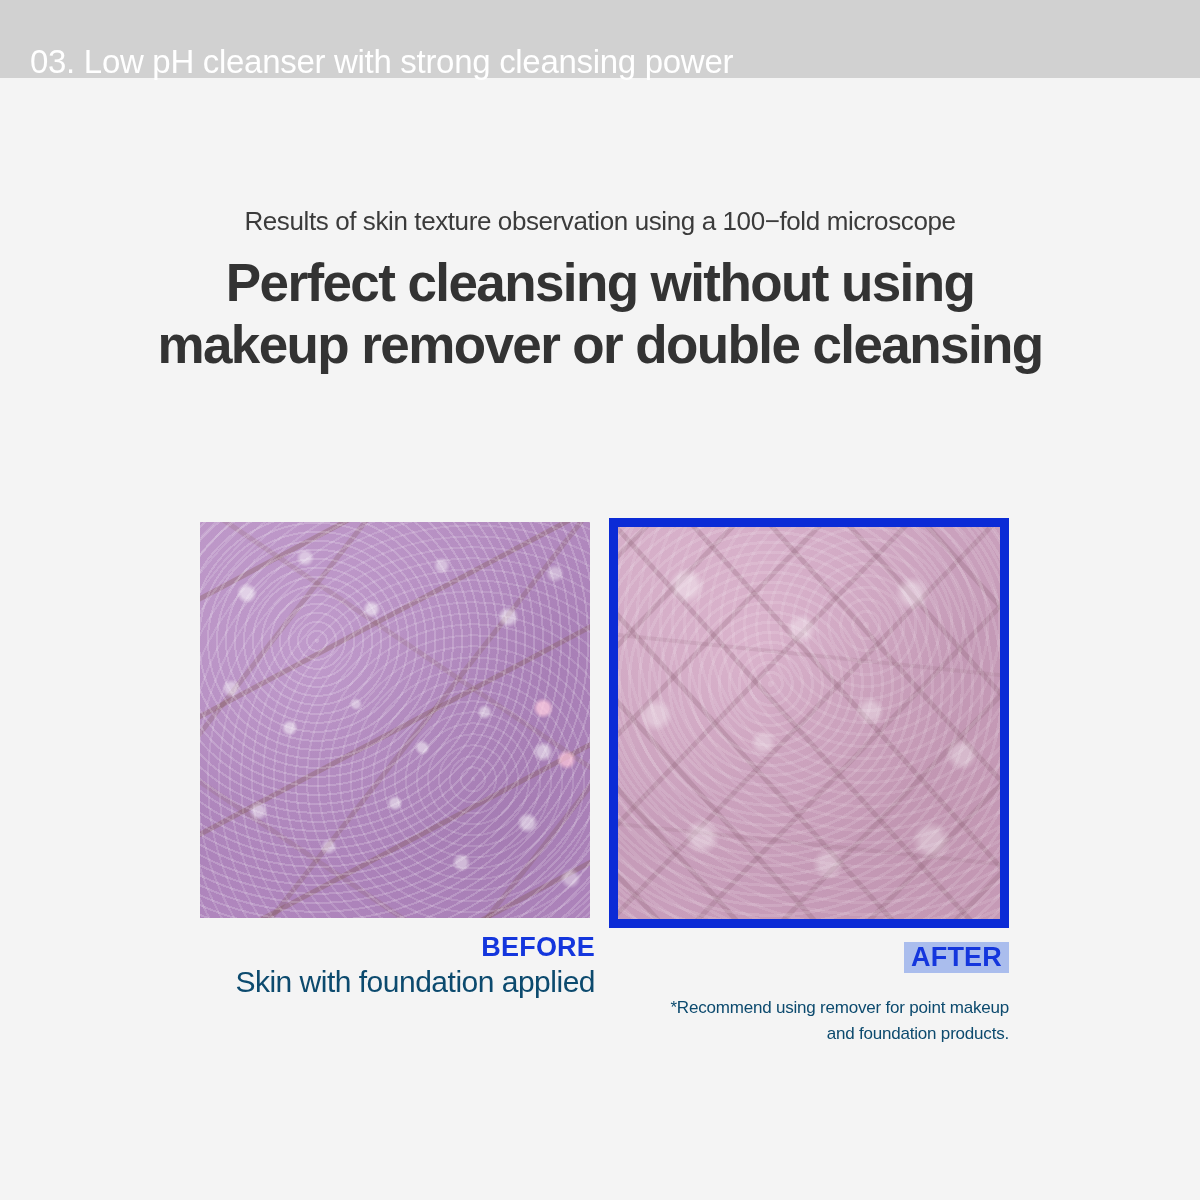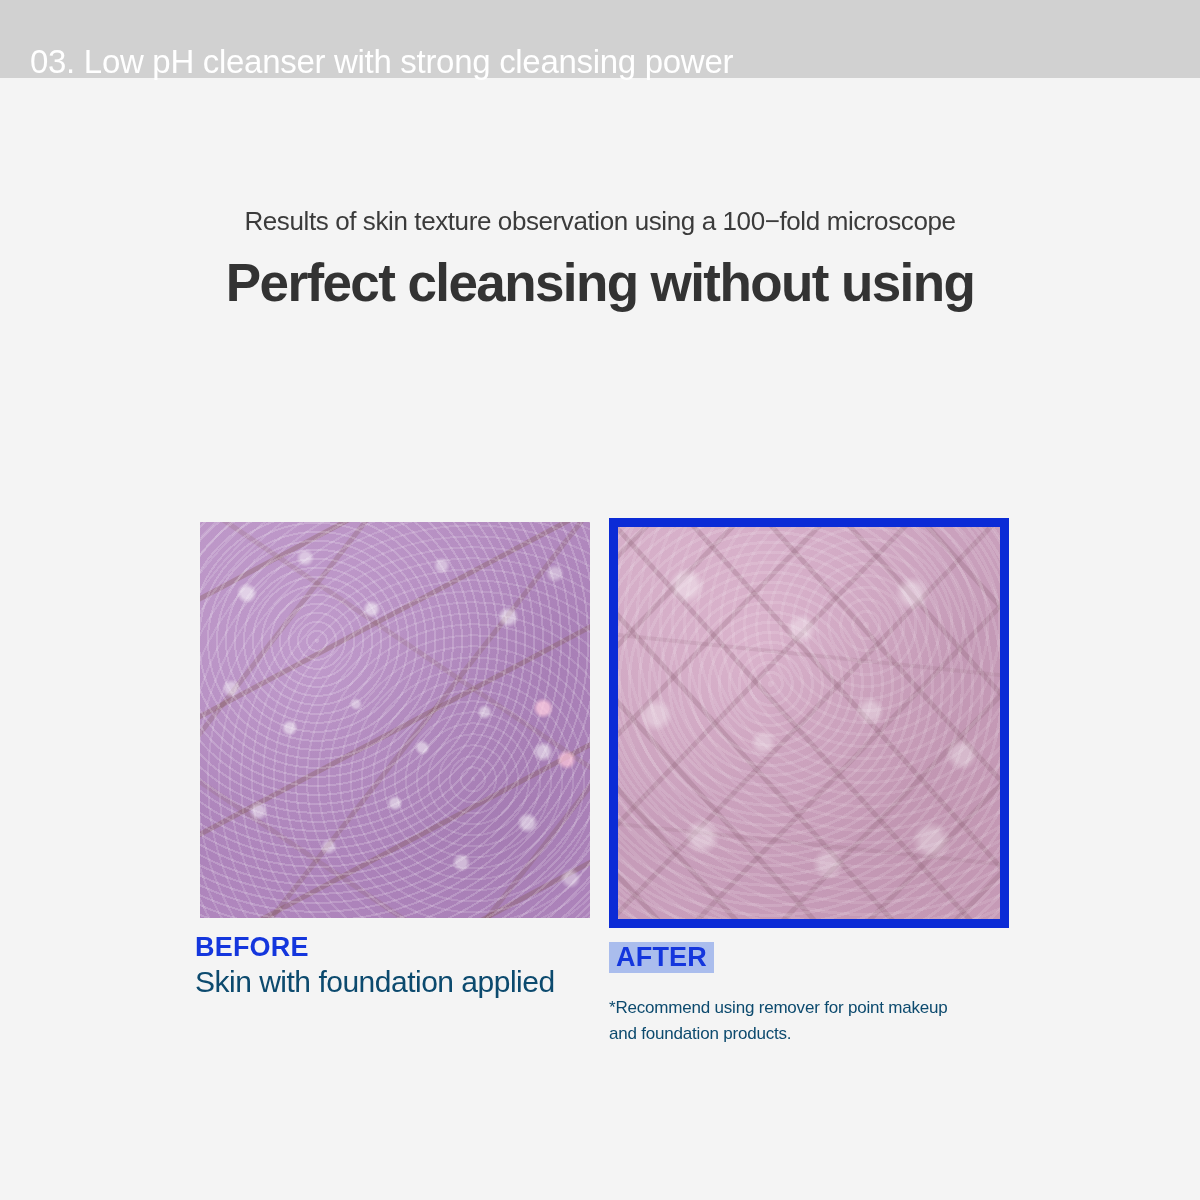--- a/index.html
+++ b/index.html
@@ -188,21 +188,21 @@
         rgba(150,108,128,.18) 93px 96px,
         rgba(150,108,128,.00) 97px 188px),
       
       radial-gradient(ellipse at 35% 30%, rgba(233,196,218,.5), rgba(0,0,0,0) 62%),
       radial-gradient(ellipse at 85% 85%, rgba(178,132,158,.42), rgba(0,0,0,0) 60%),
       linear-gradient(150deg, #d3acc6 0%, #c59bb8 52%, #cfa5c2 100%);
   }
 
   
   .caption-block {
-    text-align: left;
+    text-align: right;
     width: 400px;
     margin-top: 14px;
   }
   .panel-before .caption-block { margin-left: 0; }
 
   .ba-label {
     font-size: 27px;
     font-weight: 700;
     color: #1436dd;
     letter-spacing: 0.2px;
@@ -236,20 +236,21 @@
 <body>
 
 <div class="header-bar">
   <div class="header-title">03. Low pH cleanser with strong cleansing power</div>
 </div>
 
 <div class="intro">
   <p class="eyebrow">Results of skin texture observation using a 100−fold microscope</p>
   <h1 class="headline">
     <span class="headline-line">Perfect cleansing without using</span>
+    <span class="headline-line">makeup remover or double cleansing</span>
   </h1>
 </div>
 
 <div class="comparison">
 
   <div class="panel panel-before">
     <div class="photo-frame">
       <div class="skin skin-before"></div>
     </div>
     <div class="caption-block">

